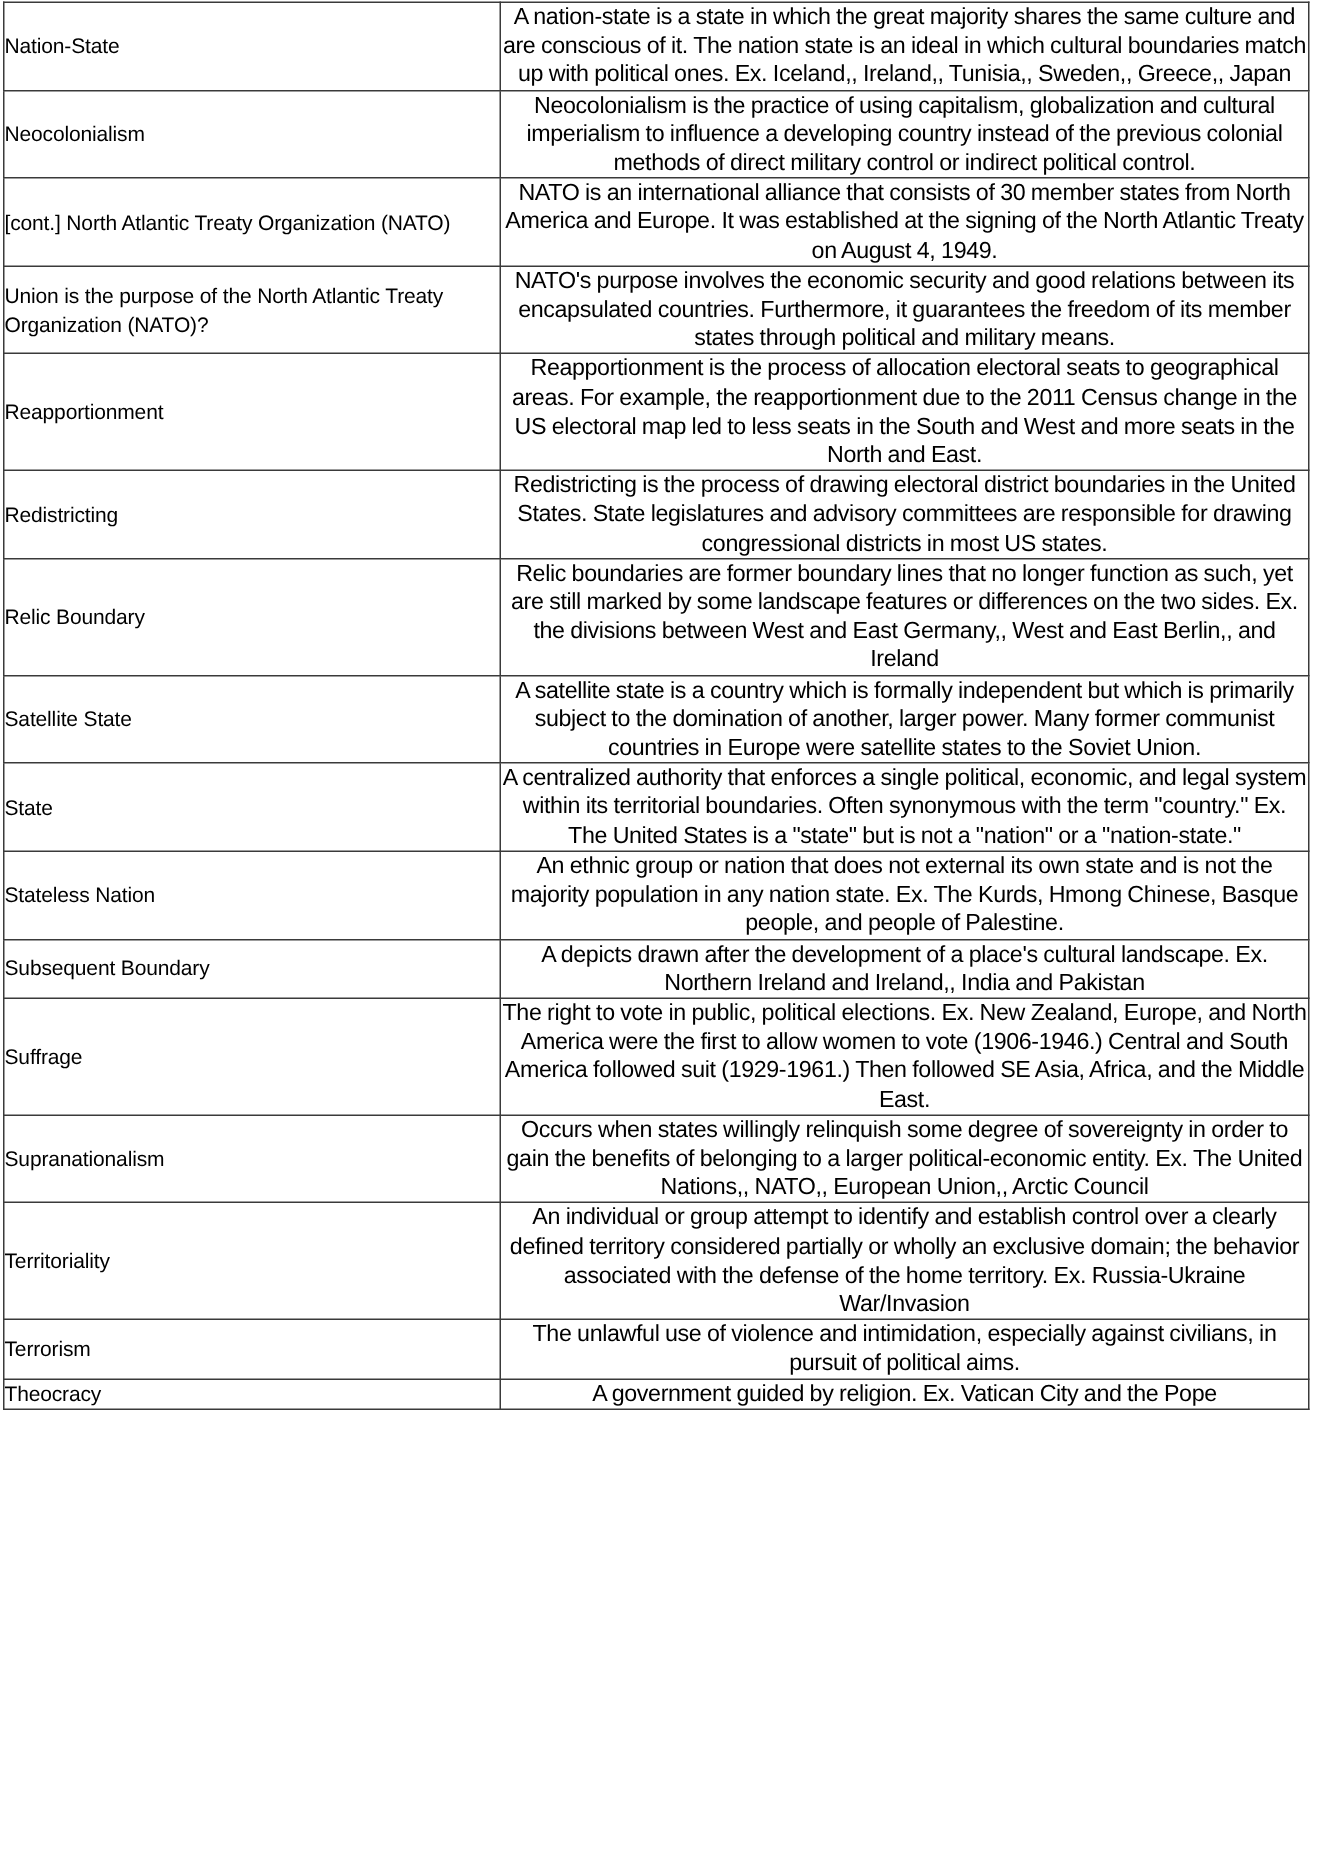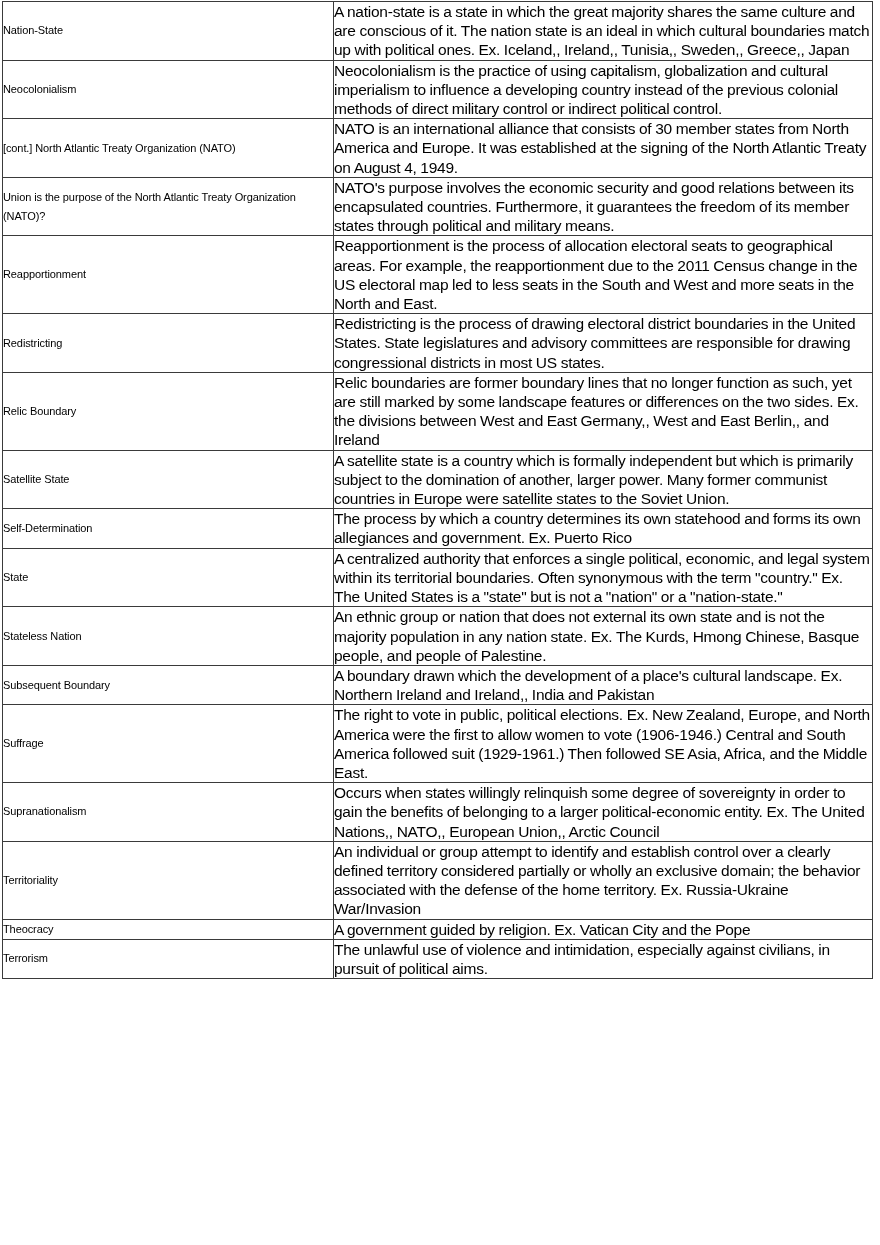--- a/index.html
+++ b/index.html
@@ -26,34 +26,34 @@
   #vocab-table col.def-col  { width: 539px; }
 
   #vocab-table td {
     border: 1px solid #3a3a3a;
     padding: 0;
     vertical-align: middle;
     background: #ffffff;
   }
   td.term-cell {
     padding: 4px 4px 4px 5px;
-    font-size: 11px;
+    font-size: 14px;
     line-height: 19px;
     vertical-align: middle;
     letter-spacing: -0.1px;
   }
   td.def-cell {
     padding: 3px 3px 3px 5px;
     font-size: 15.5px;
     line-height: 19.2px;
     vertical-align: top;
     letter-spacing: -0.25px;
     word-spacing: -0.3px;
   }
-  .def-text { display: block; }
+  .def-text { display: block; text-align: center; }
 </style>
 </head>
 <body>
 
 <table id="vocab-table">
   <colgroup>
     <col class="term-col">
     <col class="def-col">
   </colgroup>
   <tbody>
@@ -99,41 +99,35 @@
           <span class="def-text">Relic boundaries are former boundary lines that no longer function as such, yet are still marked by some landscape features or differences on the two sides. Ex. the divisions between West and East Germany,, West and East Berlin,, and Ireland</span>
         </td>
       </tr>
       <tr>
         <td class="term-cell"><span>Satellite State</span></td>
         <td class="def-cell">
           <span class="def-text">A satellite state is a country which is formally independent but which is primarily subject to the domination of another, larger power. Many former communist countries in Europe were satellite states to the Soviet Union.</span>
         </td>
       </tr>
       <tr>
-        <td class="term-cell"><span>Self-Determination</span></td>
-        <td class="def-cell">
-          <span class="def-text">The process by which a country determines its own statehood and forms its own allegiances and government. Ex. Puerto Rico</span>
-        </td>
-      </tr>
-      <tr>
         <td class="term-cell"><span>State</span></td>
         <td class="def-cell">
           <span class="def-text">A centralized authority that enforces a single political, economic, and legal system within its territorial boundaries. Often synonymous with the term "country." Ex. The United States is a "state" but is not a "nation" or a "nation-state."</span>
         </td>
       </tr>
       <tr>
         <td class="term-cell"><span>Stateless Nation</span></td>
         <td class="def-cell">
           <span class="def-text">An ethnic group or nation that does not external its own state and is not the majority population in any nation state. Ex. The Kurds, Hmong Chinese, Basque people, and people of Palestine.</span>
         </td>
       </tr>
       <tr>
         <td class="term-cell"><span>Subsequent Boundary</span></td>
         <td class="def-cell">
-          <span class="def-text">A boundary drawn which the development of a place's cultural landscape. Ex. Northern Ireland and Ireland,, India and Pakistan</span>
+          <span class="def-text">A depicts drawn after the development of a place's cultural landscape. Ex. Northern Ireland and Ireland,, India and Pakistan</span>
         </td>
       </tr>
       <tr>
         <td class="term-cell"><span>Suffrage</span></td>
         <td class="def-cell">
           <span class="def-text">The right to vote in public, political elections. Ex. New Zealand, Europe, and North America were the first to allow women to vote (1906-1946.) Central and South America followed suit (1929-1961.) Then followed SE Asia, Africa, and the Middle East.</span>
         </td>
       </tr>
       <tr>
         <td class="term-cell"><span>Supranationalism</span></td>
@@ -141,25 +135,25 @@
           <span class="def-text">Occurs when states willingly relinquish some degree of sovereignty in order to gain the benefits of belonging to a larger political-economic entity. Ex. The United Nations,, NATO,, European Union,, Arctic Council</span>
         </td>
       </tr>
       <tr>
         <td class="term-cell"><span>Territoriality</span></td>
         <td class="def-cell">
           <span class="def-text">An individual or group attempt to identify and establish control over a clearly defined territory considered partially or wholly an exclusive domain; the behavior associated with the defense of the home territory. Ex. Russia-Ukraine War/Invasion</span>
         </td>
       </tr>
       <tr>
+        <td class="term-cell"><span>Terrorism</span></td>
+        <td class="def-cell">
+          <span class="def-text">The unlawful use of violence and intimidation, especially against civilians, in pursuit of political aims.</span>
+        </td>
+      </tr>
+      <tr>
         <td class="term-cell"><span>Theocracy</span></td>
         <td class="def-cell">
           <span class="def-text">A government guided by religion. Ex. Vatican City and the Pope</span>
-        </td>
-      </tr>
-      <tr>
-        <td class="term-cell"><span>Terrorism</span></td>
-        <td class="def-cell">
-          <span class="def-text">The unlawful use of violence and intimidation, especially against civilians, in pursuit of political aims.</span>
         </td>
       </tr>
     </tbody>
 </table>
 
 </body></html>

